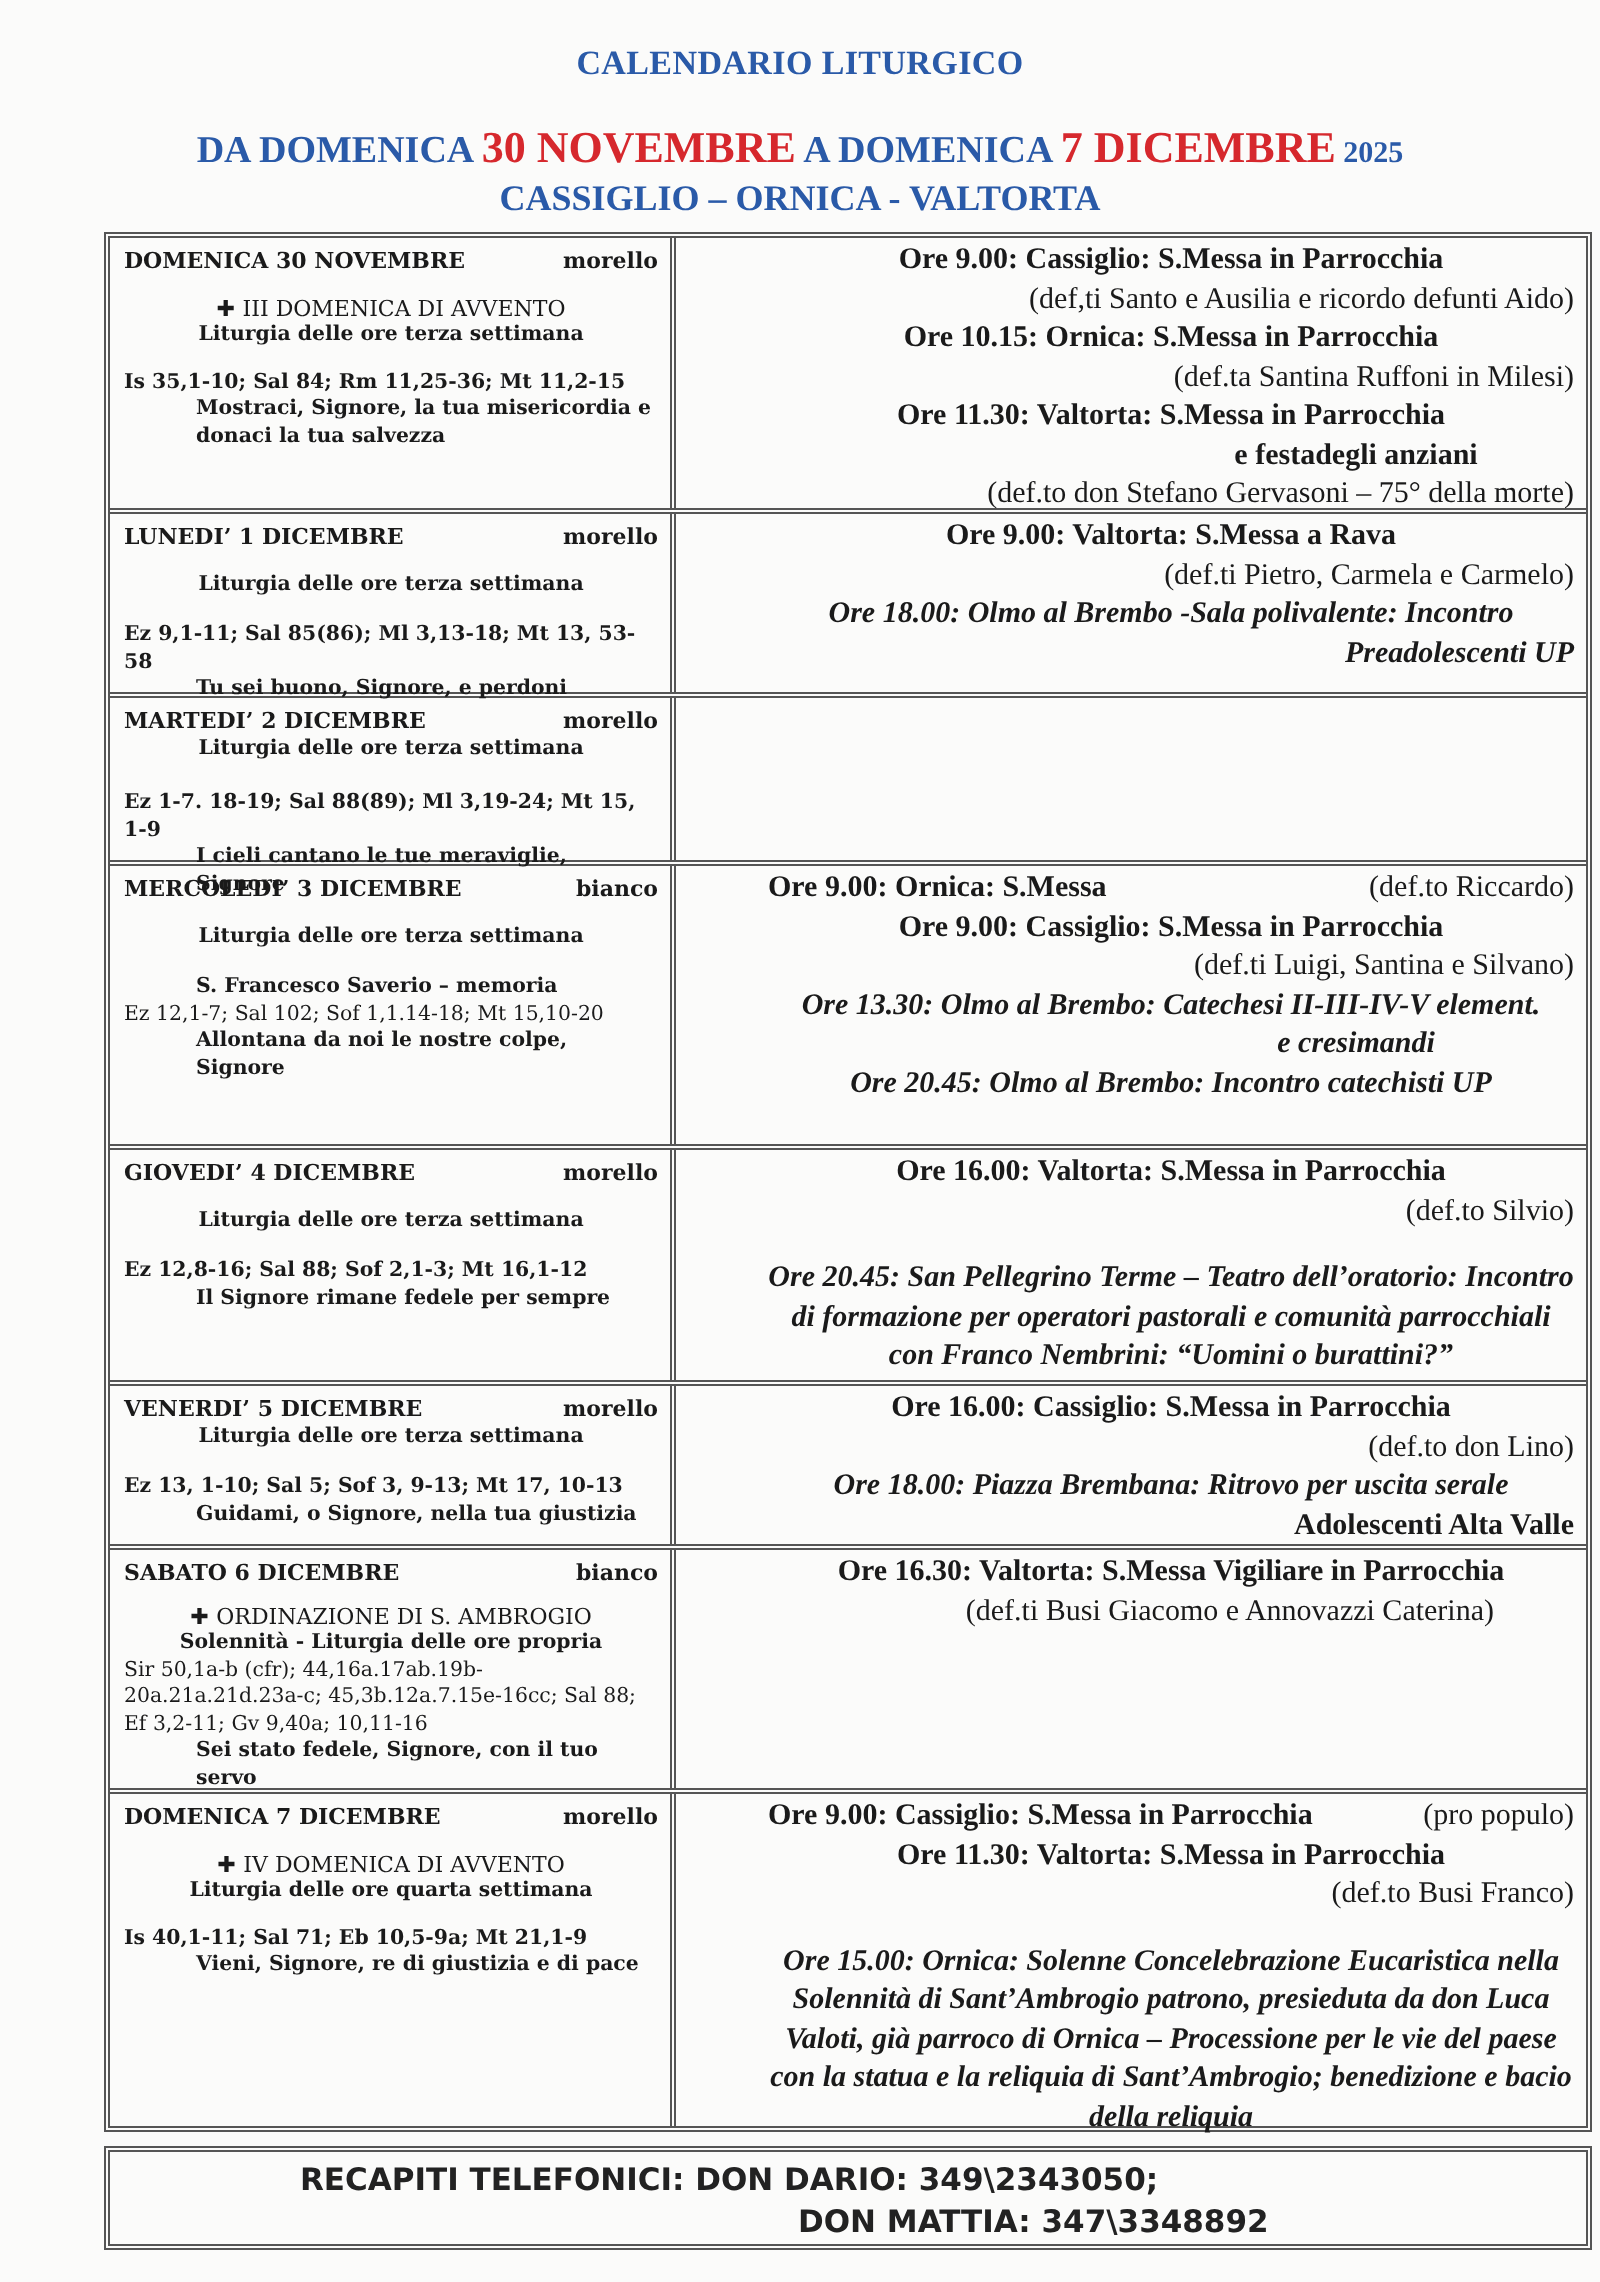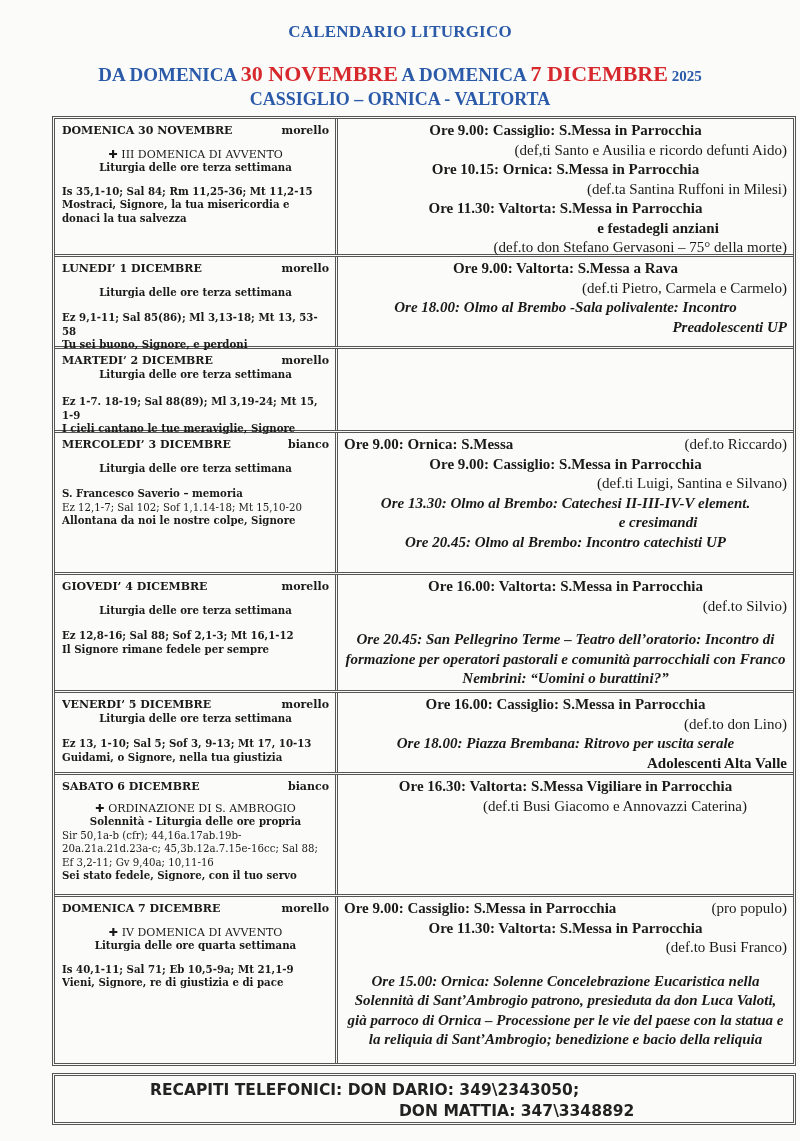--- a/index.html
+++ b/index.html
@@ -5,30 +5,30 @@
   html, body { margin: 0; padding: 0; background: #fbfbfa; }
   body { width: 800px; height: 1141px; position: relative; overflow: hidden; font-family: "DejaVu Serif", serif; color: #1a1a1a; }
   .header { position: absolute; left: 0; top: 0; width: 800px; text-align: center; font-family: "Liberation Serif", serif; font-weight: bold; }
   .title { position: absolute; top: 22px; width: 800px; text-align: center; color: #2a5aa8; font-size: 17px; letter-spacing: 0.2px; }
   .subtitle { position: absolute; top: 61px; width: 800px; text-align: center; color: #2a5aa8; font-size: 19px; }
   .subtitle .red { color: #d6282d; font-size: 22px; }
   .subtitle .yr { font-size: 15px; }
   .places { position: absolute; top: 89px; width: 800px; text-align: center; color: #2a5aa8; font-size: 18px; }
 
   .table { position: absolute; left: 52px; top: 116px; width: 744px; border: 3px double #555; box-sizing: border-box; }
-  .row { display: flex; border-bottom: 3px double #555; box-sizing: border-box; }
+  .row { display: flex; border-bottom: 3px double #555; box-sizing: border-box; gap: 40px; }
   .row:last-child { border-bottom: none; }
   .left { width: 283px; border-right: 3px double #555; box-sizing: border-box; padding: 5px 6px 4px 7px; font-size: 10.2px; line-height: 13.5px; }
   .right { flex: 1; padding: 2px 6px 2px 6px; font-family: "Liberation Serif", serif; font-size: 15px; line-height: 19.5px; }
   .dayline { display: flex; justify-content: space-between; font-weight: bold; font-size: 11px; margin-bottom: 4px; }
   .center { text-align: center; font-weight: bold; }
   .solem { text-align: center; font-weight: bold; font-size: 11px; }
   .cross { font-family: "DejaVu Sans", sans-serif; font-size: 11px; }
   .readings { font-weight: bold; margin-top: 8px; }
-  .motto { font-weight: bold; }
+  .motto { font-weight: bold; margin-left: 36px; }
   .ev { font-weight: bold; text-align: center; }
   .ev.it { font-style: italic; }
   .r { text-align: right; }
   .ind2 { padding-left: 185px; }
   .flexline { display: flex; justify-content: space-between; }
   .spacer { height: 14px; }
 
   .footer { position: absolute; left: 52px; top: 1073px; width: 744px; height: 52px; border: 3px double #555; box-sizing: border-box; font-family: "DejaVu Sans", sans-serif; font-weight: bold; font-size: 15.5px; color: #222; }
   .footer .l1 { position: absolute; left: 95px; top: 5px; }
   .footer .l2 { position: absolute; left: 344px; top: 26px; }

